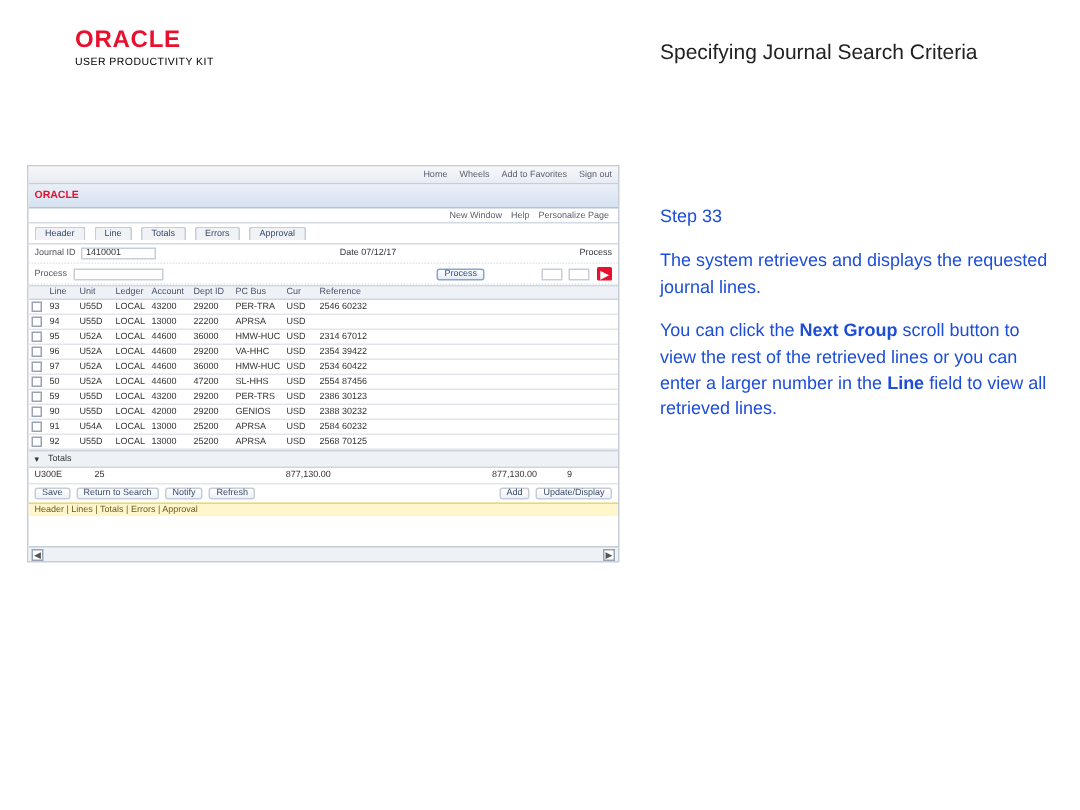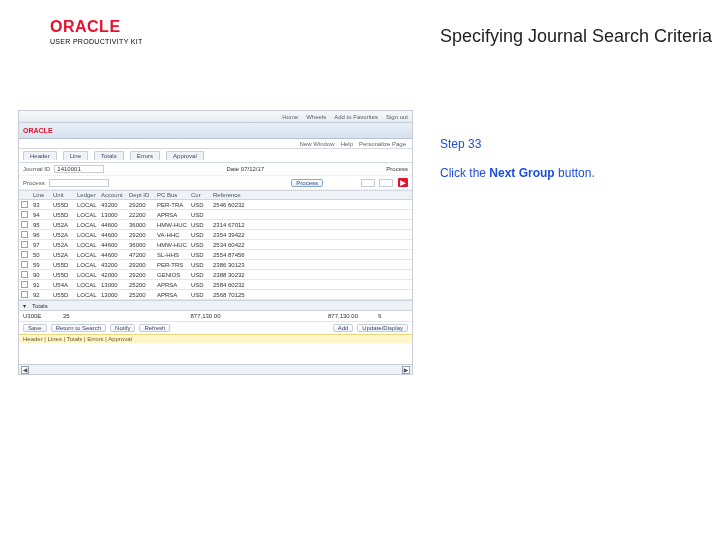--- a/index.html
+++ b/index.html
@@ -26,21 +26,21 @@
   .upk-sub {
     font-size: 7px;
     letter-spacing: 0.3px;
     color: #000;
     margin-top: 2px;
   }
   .page-title {
     position: absolute;
     top: 26px;
     left: 440px;
-    font-size: 18px;
+    font-size: 14px;
     color: #222;
   }
   .right-col {
     position: absolute;
     top: 136px;
     left: 440px;
     width: 260px;
     font-size: 12px;
     line-height: 1.45;
     color: #1d4ed8;
@@ -218,22 +218,23 @@
 
 <div class="logo-block">
   <div class="oracle-logo">ORACLE</div>
   <div class="upk-sub">USER PRODUCTIVITY KIT</div>
 </div>
 
 <div class="page-title">Specifying Journal Search Criteria</div>
 
 <div class="right-col">
   <p>Step 33</p>
+  <p>The system retrieves and displays the requested journal lines.</p>
   <p>
-    <span>Click the </span><span class="bold">Next Group</span><span> button.</span>
+    <span>You can click the </span><span class="bold">Next Group</span><span> scroll button to view the rest of the retrieved lines or you can enter a larger number in the </span><span class="bold">Line</span><span> field to view all retrieved lines.</span>
   </p>
 </div>
 
 <div class="app-shot">
   <div class="app-top">
     <span>Home</span>
     <span>Wheels</span>
     <span>Add to Favorites</span>
     <span>Sign out</span>
   </div>

